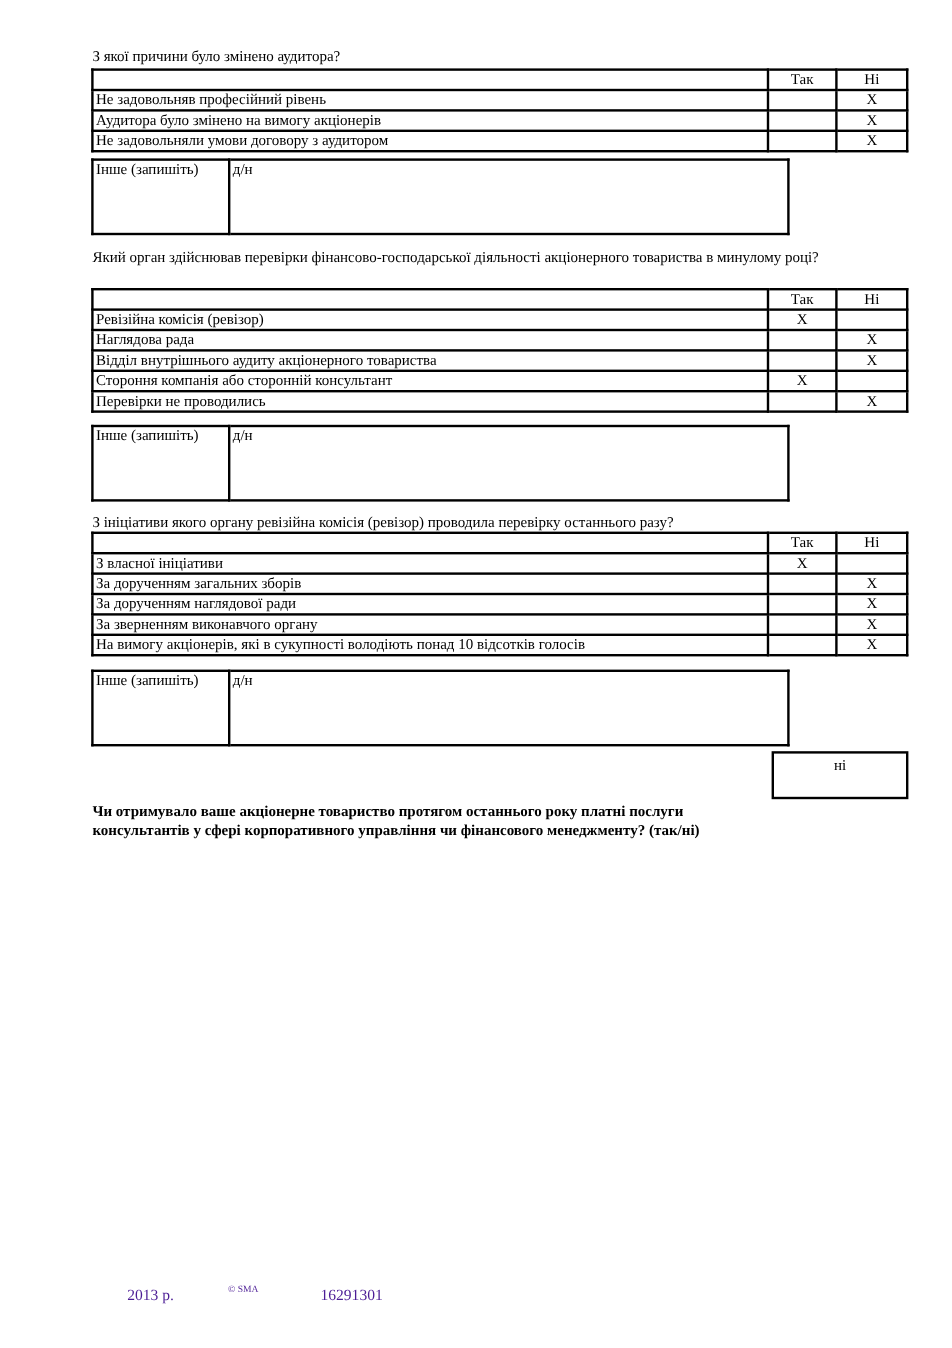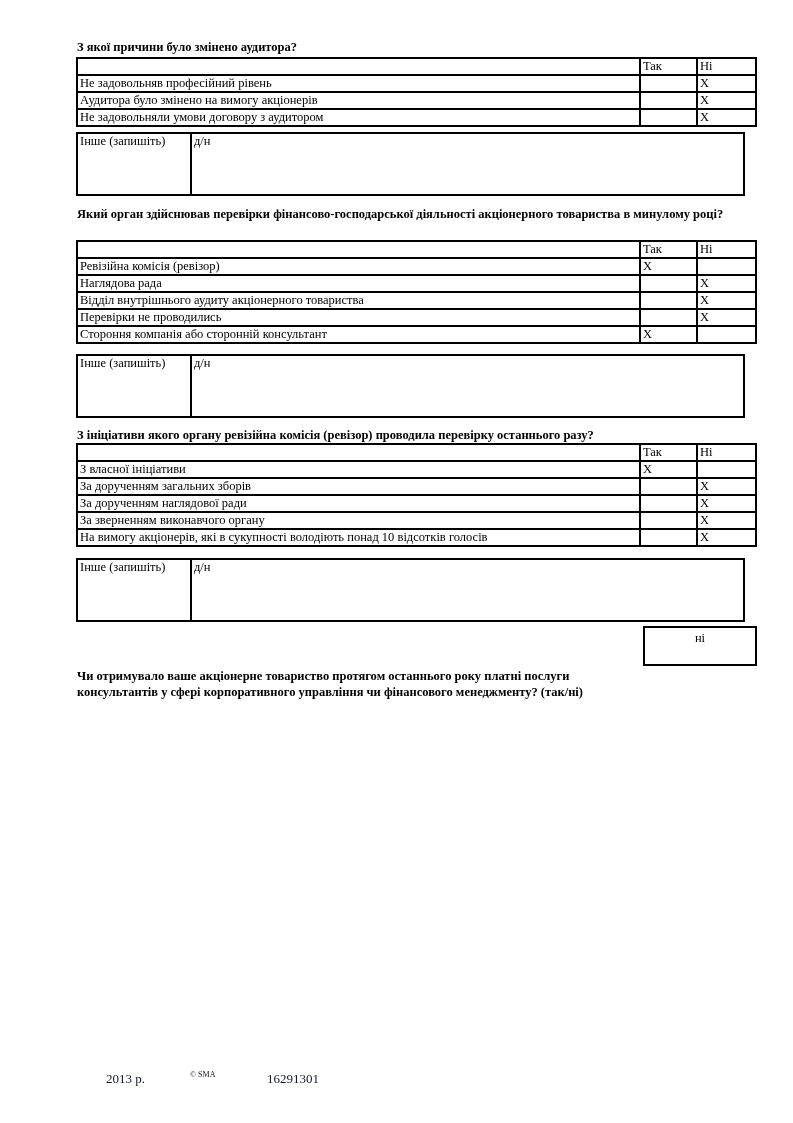--- a/index.html
+++ b/index.html
@@ -1,28 +1,28 @@
 <!DOCTYPE html>
 <html><head>
 <meta charset="utf-8">
 <style>
   html, body { margin: 0; padding: 0; background: #ffffff; }
   body { width: 793px; height: 1123px; position: relative; font-family: "Liberation Serif", serif; color: #000; }
-  .q-title { position: absolute; left: 77px; font-weight: bold; font-size: 12.5px; line-height: 15px; width: 680px; }
+  .q-title { position: absolute; left: 77px; font-weight: normal; font-size: 12.5px; line-height: 15px; width: 680px; }
   table.grid { position: absolute; left: 76px; width: 681px; border-collapse: collapse; font-size: 12.5px; }
   table.grid td { border: 2px solid #000; padding: 0 2px; height: 15px; line-height: 15px; vertical-align: middle; }
-  table.grid td.c-tak, table.grid td.c-ni { width: 50px; }
+  table.grid td.c-tak, table.grid td.c-ni { text-align: center; width: 50px; }
   table.grid td.c-tak { width: 51px; }
   table.grid td.c-ni { width: 53px; }
-  table.other { position: absolute; left: 76px; width: 669px; border-collapse: collapse; font-size: 12.5px; }
+  table.other { position: absolute; left: 76px; width: 582px; border-collapse: collapse; font-size: 12.5px; }
   table.other td { border: 2px solid #000; vertical-align: top; padding: 0 2px; height: 60px; line-height: 15px; }
   table.other td.lbl { width: 108px; }
   .final-q { position: absolute; left: 77px; top: 631px; width: 560px; font-weight: bold; font-size: 12.5px; line-height: 16px; margin-top: 37px; }
   .final-box { position: absolute; left: 643px; top: 626px; width: 110px; height: 34px; border: 2px solid #000; text-align: center; font-size: 12.5px; line-height: 16px; padding-top: 2px; box-sizing: content-box; }
-  .footer { position: absolute; top: 1071px; color: #0f172a; font-size: 13px; }
+  .footer { position: absolute; top: 1071px; color: #4c1d95; font-size: 13px; }
   .footer.small { font-size: 8px; top: 1070px; }
 </style>
 </head>
 <body>
 
 <div class="q-title" style="top:40px;">З якої причини було змінено аудитора?</div>
 <table class="grid" style="top:57px;">
   <tbody>
       <tr>
     <td></td>
@@ -72,28 +72,28 @@
     <td>Наглядова рада</td>
     <td class="c-tak"></td>
     <td class="c-ni">X</td>
   </tr>
   <tr>
     <td>Відділ внутрішнього аудиту акціонерного товариства</td>
     <td class="c-tak"></td>
     <td class="c-ni">X</td>
   </tr>
   <tr>
+    <td>Стороння компанія або сторонній консультант</td>
+    <td class="c-tak">X</td>
+    <td class="c-ni"></td>
+  </tr>
+  <tr>
     <td>Перевірки не проводились</td>
     <td class="c-tak"></td>
     <td class="c-ni">X</td>
-  </tr>
-  <tr>
-    <td>Стороння компанія або сторонній консультант</td>
-    <td class="c-tak">X</td>
-    <td class="c-ni"></td>
   </tr>
 </tbody>
   </table>
 <table class="other" style="top:354px;">
   <tbody>
       <tr>
     <td class="lbl">Інше (запишіть)</td>
     <td>д/н</td>
   </tr>
 </tbody>

